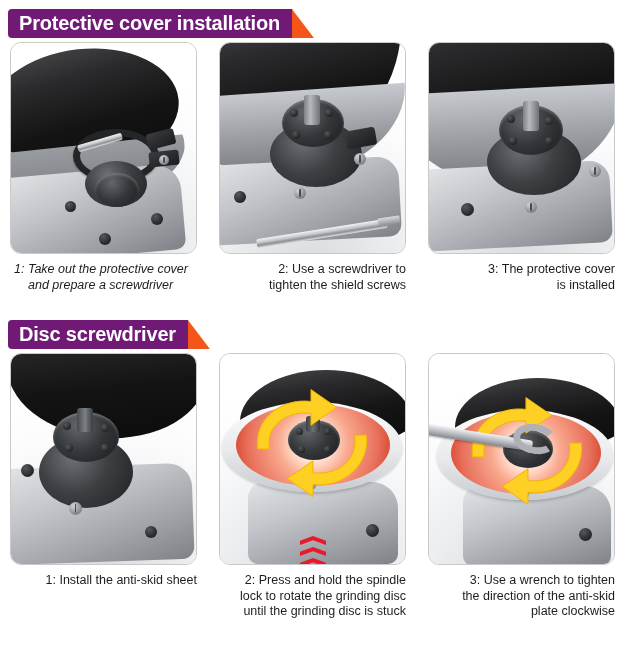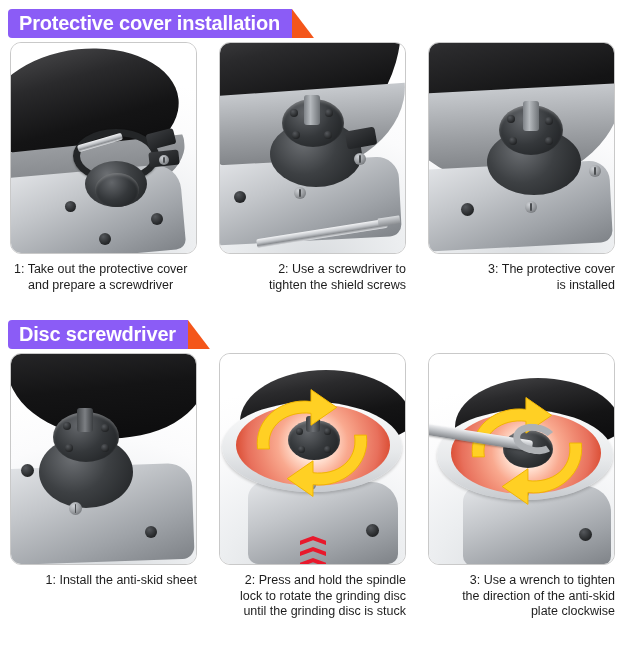--- a/index.html
+++ b/index.html
@@ -10,21 +10,21 @@
     overflow:hidden;
   }
   .page { position:relative; width:620px; height:663px; }
 
   
   .section { position:relative; }
   .banner-wrap { position:relative; height:42px; }
   .banner {
     position:absolute; left:8px; top:9px;
     height:29px;
-    background:#8b5cf6;
+    background:#701a75;
     display:flex; align-items:center;
     padding:0 12px 0 11px;
     border-top-left-radius:4px;
     border-bottom-left-radius:4px;
   }
   .banner-text {
     color:#ffffff;
     font-size:20px;
     font-weight:bold;
     letter-spacing:-0.2px;
@@ -150,21 +150,21 @@
   }
 
   
   .caption {
     margin-top:8px;
     font-size:12.5px;
     line-height:15.5px;
     color:#1d1d1d;
     text-align:right;
   }
-  .caption.left { text-align:left; padding-left:4px; }
+  .caption.left { text-align:left; padding-left:4px;font-style:italic; }
   .caption .ln2 { display:block; padding-left:14px; }
 
   .spacer { height:18px; }
 </style>
 </head>
 <body>
 
 <div class="page">
 
   <div class="section">

